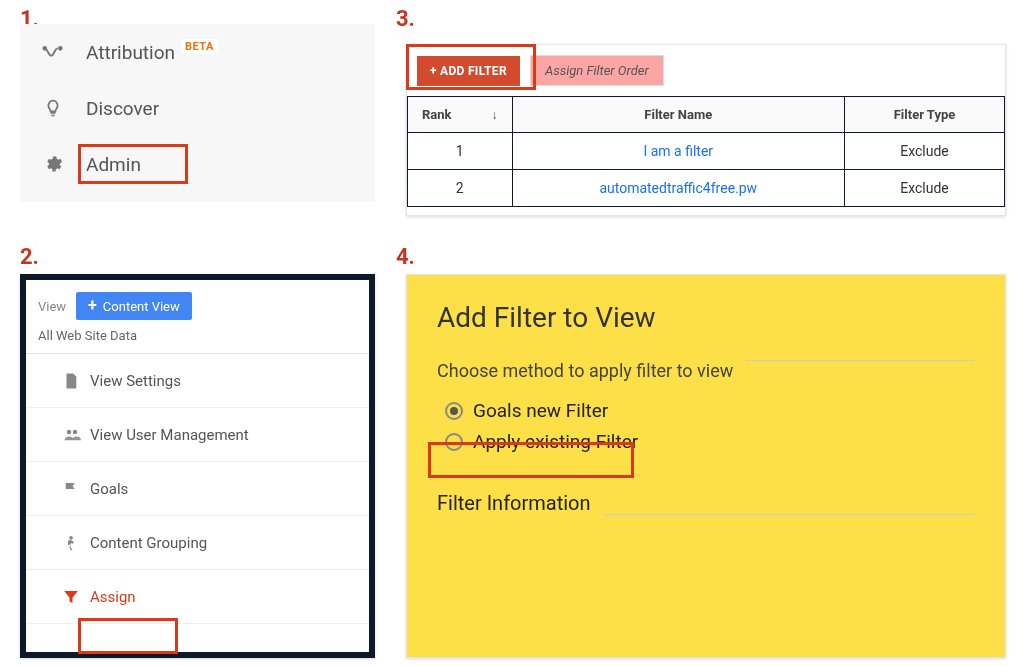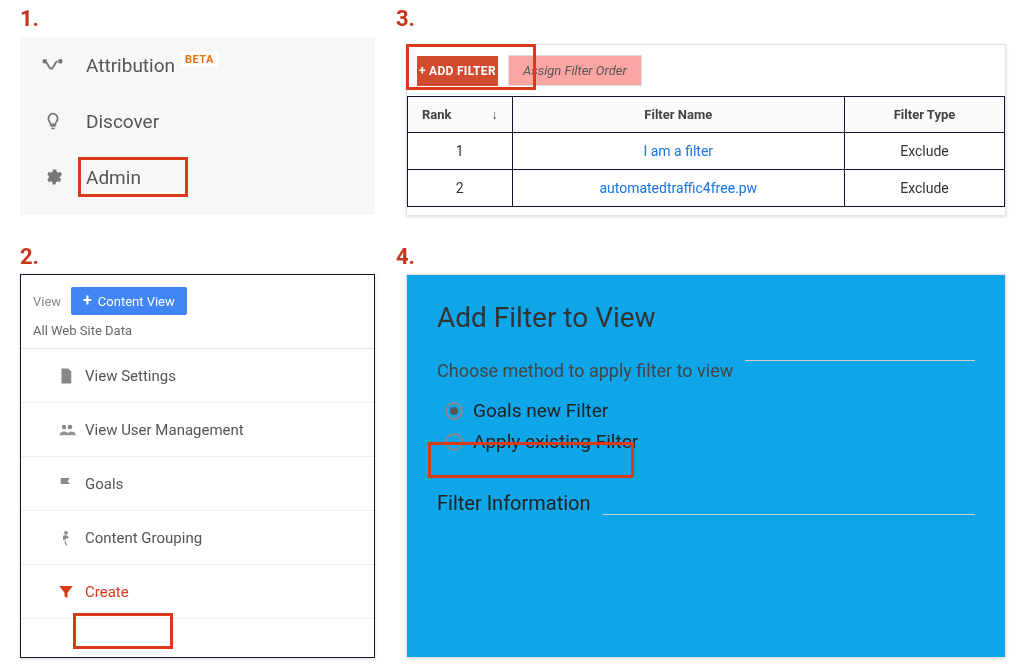--- a/index.html
+++ b/index.html
@@ -17,21 +17,21 @@
     font-size: 22px;
     color: #c5361c;
   }
   .panel {
     position: absolute;
     background: #fff;
     box-shadow: 0 1px 3px rgba(0,0,0,0.15);
   }
 
   
-  .p1 { left: 20px; top: 37px; width: 355px; height: 178px; background:#f7f7f7; box-shadow:none;text-align:center;}
+  .p1 { left: 20px; top: 24px; width: 355px; height: 178px; background:#f7f7f7; box-shadow:none;text-align:center;}
   .nav-item {
     display: flex;
     align-items: center;
     height: 56px;
     padding: 0 18px;
     font-size: 19px;
     color: #555;
     cursor: pointer;
   }
   .nav-item .icon { width: 30px; display:flex; align-items:center; justify-content:center; color:#777;}
@@ -46,21 +46,21 @@
     letter-spacing: 0.5px;
     position: relative;
     top: -6px;
   }
   .highlight-box {
     border: 3px solid #d83a1a;
     position: absolute;
   }
 
   
-  .p2 { left: 20px; top: 274px; width: 355px; height: 384px; background:#fff; border:1px solid #0f172a;}
+  .p2 { left: 20px; top: 274px; width: 355px; height: 384px; background:#fff; border:6px solid #0f172a;}
   .view-header {
     display:flex; align-items:center; padding: 12px 12px 8px 12px; gap:10px;
   }
   .view-label { font-size: 13px; color:#888; }
   .create-view-btn {
     background:#4285f4; color:#fff; font-size:13px; padding:6px 12px;
     display:inline-flex; align-items:center; gap:6px; cursor:pointer;
     border-radius:2px;
   }
   .create-view-btn .plus { font-weight:700; font-size:16px; line-height:1;}
@@ -72,36 +72,36 @@
   }
   .menu-item .micon { width:28px; color:#888; display:flex; align-items:center;}
   .menu-item.active { color:#d83a1a;}
   .menu-item.active .micon { color:#d83a1a;}
 
   
   .p3 { left: 406px; top: 44px; width: 600px; height: 172px; background:#fff; border:1px solid #e4e4e4;}
   .toolbar { display:flex; align-items:center; padding:10px 10px; gap:10px;}
   .add-filter-btn {
     background:#d34b2f; color:#fff; font-size:12px; font-weight:700;
-    padding:8px 2px; letter-spacing:0.3px; cursor:pointer;
+    padding:8px 13px; letter-spacing:0.3px; cursor:pointer;
   }
   .assign-btn {
     background:#fca5a5; border:1px solid #ddd; color:#555; font-size:13px;
     padding:7px 14px; cursor:pointer;font-style:italic;
   }
   table.filters { width:100%; border-collapse:collapse;}
   table.filters th, table.filters td {
     border:1px solid #0f172a; padding:10px 14px; text-align:center; font-size:14px;
   }
   table.filters th { background:#fafafa; font-weight:700; color:#444; font-size:13px;}
   table.filters th .sort-arrow { margin-left:40px; font-size:12px;}
   .link { color:#1a73e8; cursor:pointer;}
 
   
-  .p4 { left: 406px; top: 274px; width: 600px; height: 384px; background:#0ea5e9; border:1px solid #e4e4e4; padding:26px 30px;}
+  .p4 { left: 406px; top: 274px; width: 600px; height: 384px; background:#fde047; border:1px solid #e4e4e4; padding:26px 30px;}
   .p4 h1 { font-size:28px; font-weight:400; color:#333; margin-bottom:26px;}
   .section-label {
     font-size:18px; color:#444; display:flex; align-items:flex-start; gap:12px; margin-bottom:18px;
   }
   .section-label .line { flex:1; height:1px; background:#ccc;}
   .radio-row { display:flex; align-items:center; gap:10px; font-size:19px; color:#222; margin:8px 0 8px 8px;}
   .radio {
     width:18px; height:18px; border:2px solid #888; border-radius:50%;
     display:inline-flex; align-items:center; justify-content:center;
   }
@@ -198,21 +198,21 @@
           </svg>
       </span>
       <span>Content Grouping</span>
     </div>
     <div class="menu-item active">
       <span class="micon">
         <svg width="18" height="18" viewBox="0 0 24 24" fill="#d83a1a">
             <path d="M3 4h18l-7 9v7l-4-2v-5z"></path>
           </svg>
       </span>
-      <span>Create</span>
+      <span>Assign</span>
     </div>
   </div>
   <div class="highlight-box" style="left:52px; top:338px; width:100px; height:36px;"></div>
 </div>
 
 <div class="panel p3">
   <div class="toolbar">
     <span class="add-filter-btn">+ ADD FILTER</span>
     <span class="assign-btn">Assign Filter Order</span>
   </div>

